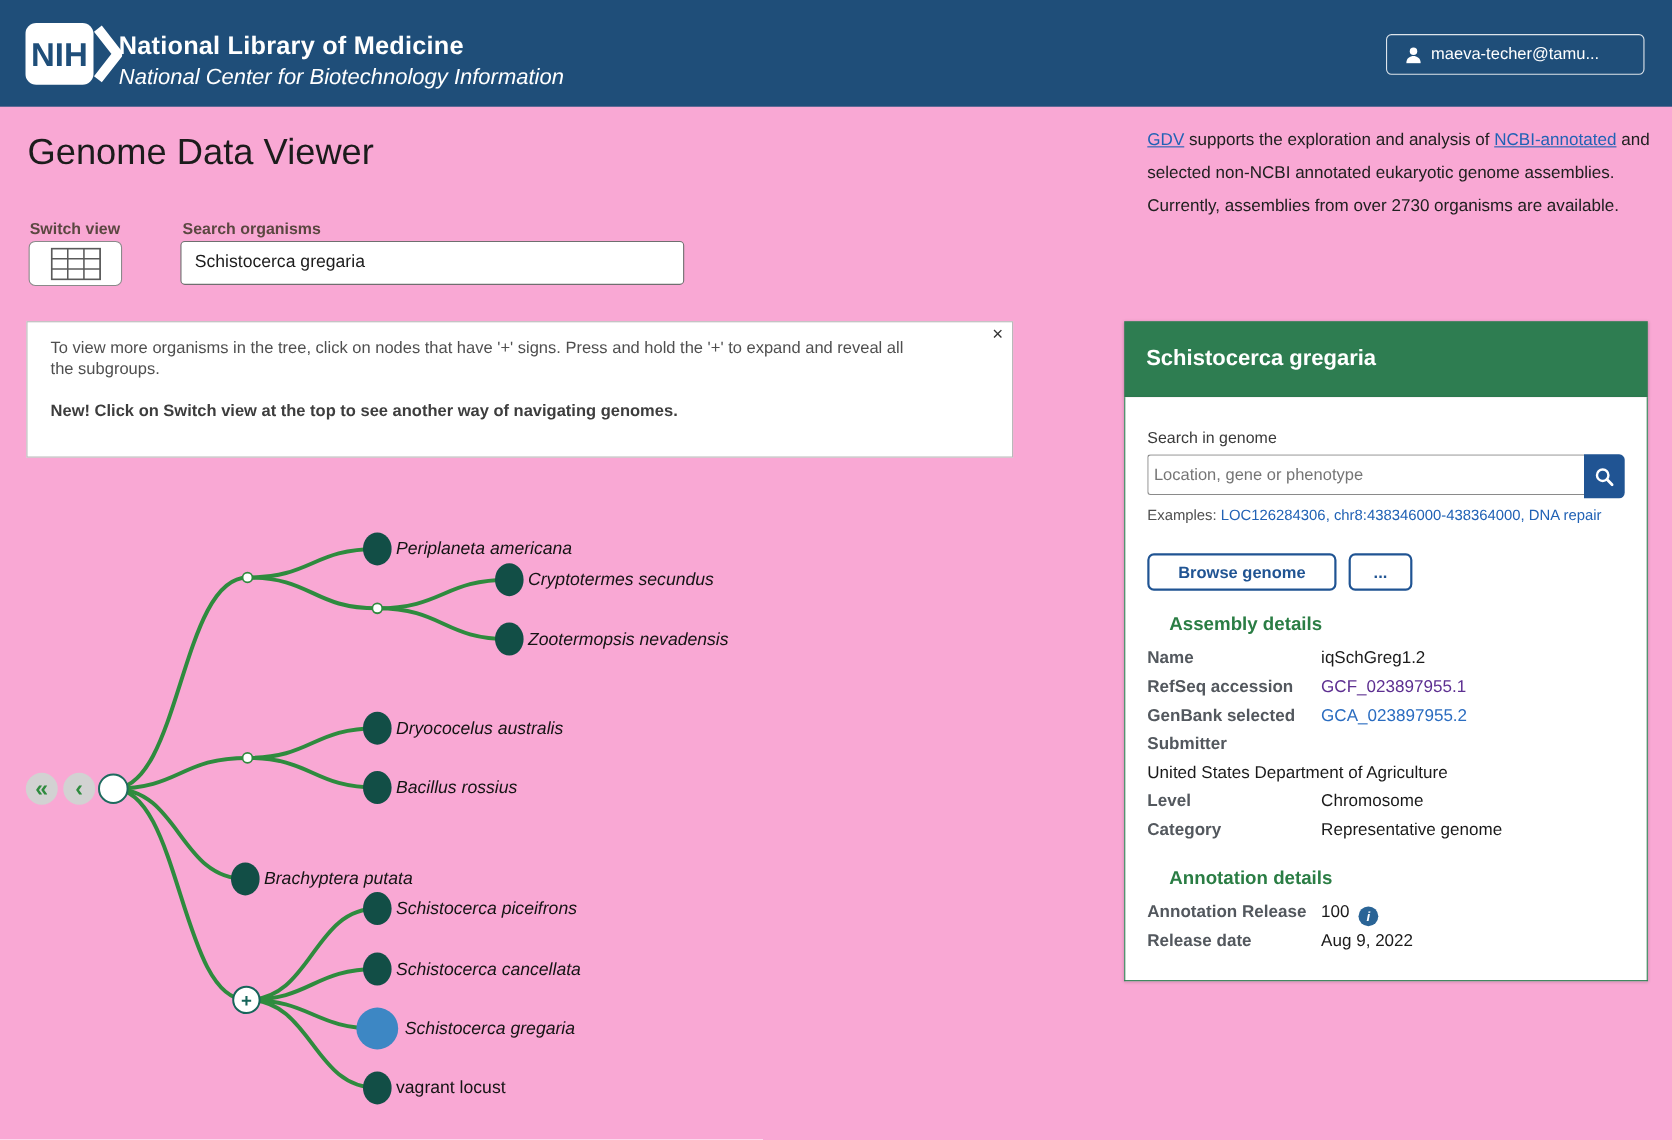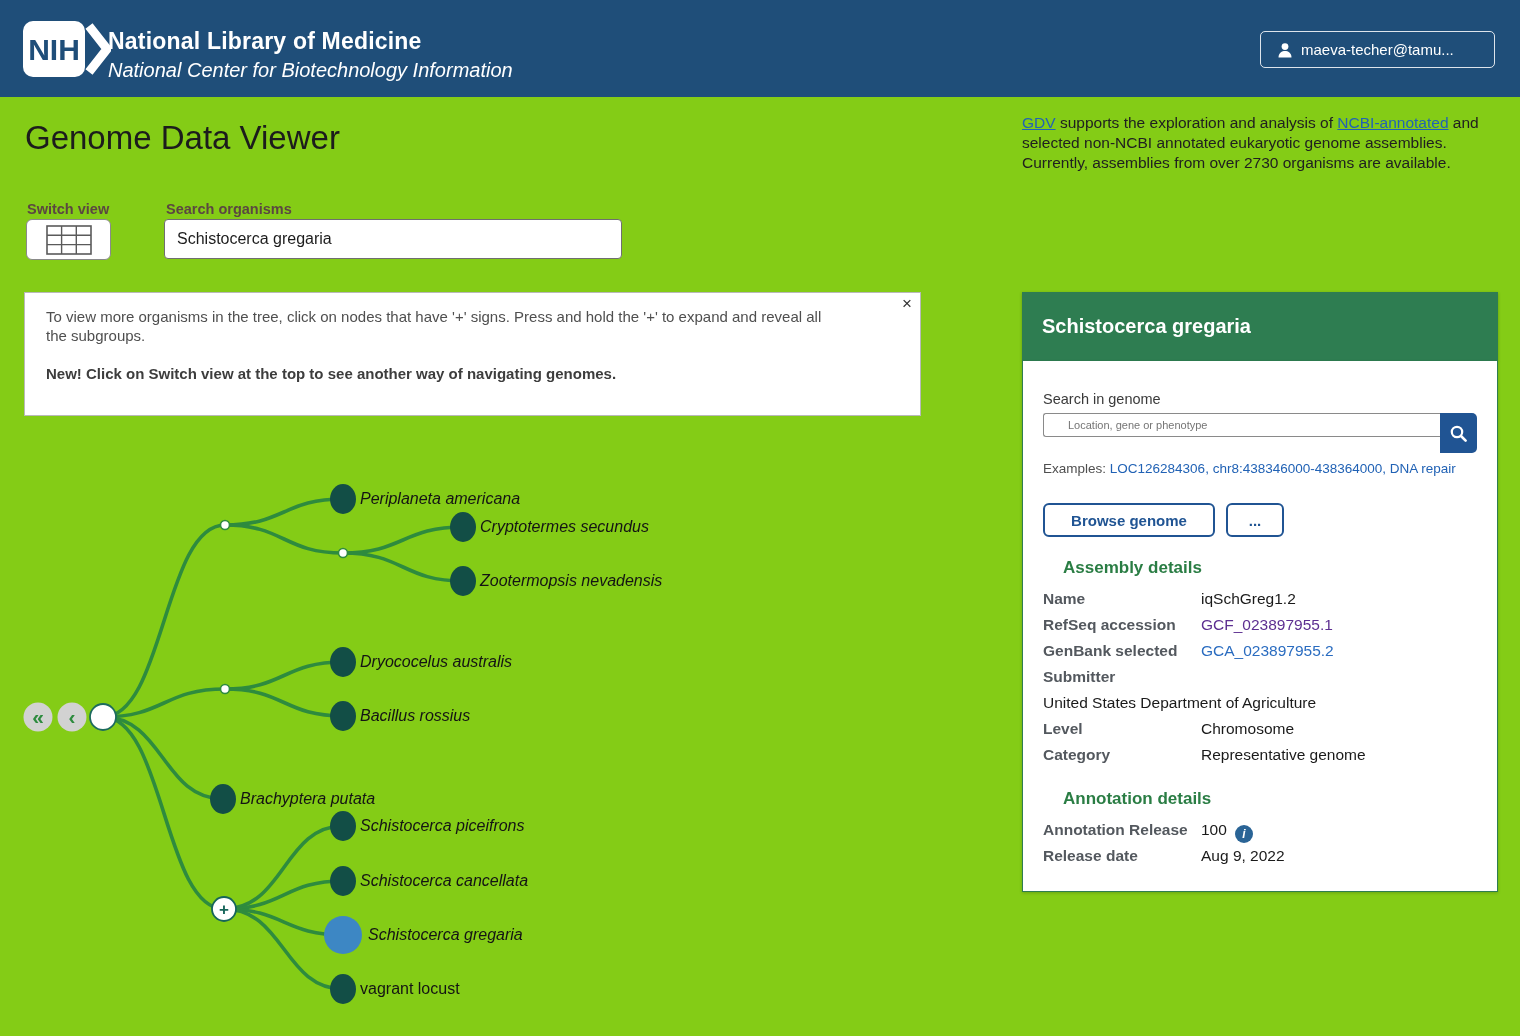--- a/index.html
+++ b/index.html
@@ -1,19 +1,19 @@
 <!DOCTYPE html>
 <html><head>
 <meta charset="utf-8">
 <style>
   * { margin:0; padding:0; box-sizing:border-box; }
   html,body { background:#fff; }
   #app {
     position:relative; width:1520px; height:1036px; overflow:hidden;
-    font-family:"Liberation Sans", sans-serif; color:#212121; background:#84cc16;
+    font-family:"Liberation Sans", sans-serif; color:#212121; background:#f9a8d4;
   }
   
   .hdr { position:absolute; left:0; top:0; width:1520px; height:97px; background:#1f4e79; }
   .hdr-logo { position:absolute; left:23px; top:20px; display:flex; align-items:center; }
   .hdr-titles { position:absolute; left:108px; top:28px; color:#fff; }
   .hdr-title { font-size:23px; font-weight:700; letter-spacing:.2px; }
   .hdr-sub { font-size:20px; font-style:italic; margin-top:4px; font-weight:400; }
   .acct-btn {
     position:absolute; right:25px; top:31px; height:37px; min-width:235px;
     border:1px solid rgba(255,255,255,.85); border-radius:5px; background:transparent;
@@ -41,37 +41,37 @@
   .notice .bold-line { font-weight:700; color:#3d3d3d; margin-top:19px; }
   .notice-close {
     position:absolute; right:8px; top:2px; font-size:17px; color:#333; background:none; border:none;
     cursor:pointer; font-family:inherit; line-height:1;
   }
   
   .tree-svg { position:absolute; left:0; top:440px; }
   .leaf-label { font-size:16px; font-style:italic; fill:#141414; font-family:"Liberation Sans", sans-serif; }
   .leaf-label.plain { font-style:normal; }
   
-  .intro { position:absolute; left:1022px; top:113px; width:470px; font-size:15.5px; line-height:20px; color:#202020; }
+  .intro { position:absolute; left:1043px; top:113px; width:470px; font-size:15.5px; line-height:30px; color:#202020; }
   .intro a { color:#2162b5; text-decoration:underline; cursor:pointer; }
   
   .panel { position:absolute; left:1022px; top:292px; width:476px; }
   .panel-hd {
     height:69px; background:#2e7d51; color:#fff; font-size:20px; font-weight:700;
     display:flex; align-items:center; padding:0 20px; box-shadow:0 1px 3px rgba(0,0,0,.25);
   }
   .panel-bd {
     background:#fff; border:1px solid #2e7d51; border-top:none; padding:30px 20px 22px;
     box-shadow:0 1px 3px rgba(0,0,0,.2);
   }
   .sg-label { font-size:14.5px; color:#3a3a3a; margin-bottom:6px; }
   .sg-row { display:flex; }
   .sg-input {
-    flex:1; height:24px; border:1px solid #8a8a8a; border-right:none; border-radius:3px 0 0 3px;
-    font-size:11px; padding:0 24px; font-family:inherit; color:#1c1c1c;
+    flex:1; height:37px; border:1px solid #8a8a8a; border-right:none; border-radius:3px 0 0 3px;
+    font-size:15px; padding:0 5px; font-family:inherit; color:#1c1c1c;
   }
   .sg-input::placeholder { color:#757575; opacity:1; }
   .sg-btn {
     width:37px; height:40px; background:#205493; border:none; border-radius:0 5px 5px 0;
     display:flex; align-items:center; justify-content:center; cursor:pointer;
   }
   .examples { margin-top:8px; font-size:13.5px; color:#4f4f4f; }
   .examples .exlinks { color:#2162b5; }
   .examples a { color:#2162b5; text-decoration:none; cursor:pointer; }
   .btn-row { margin-top:27px; display:flex; gap:11px; }

